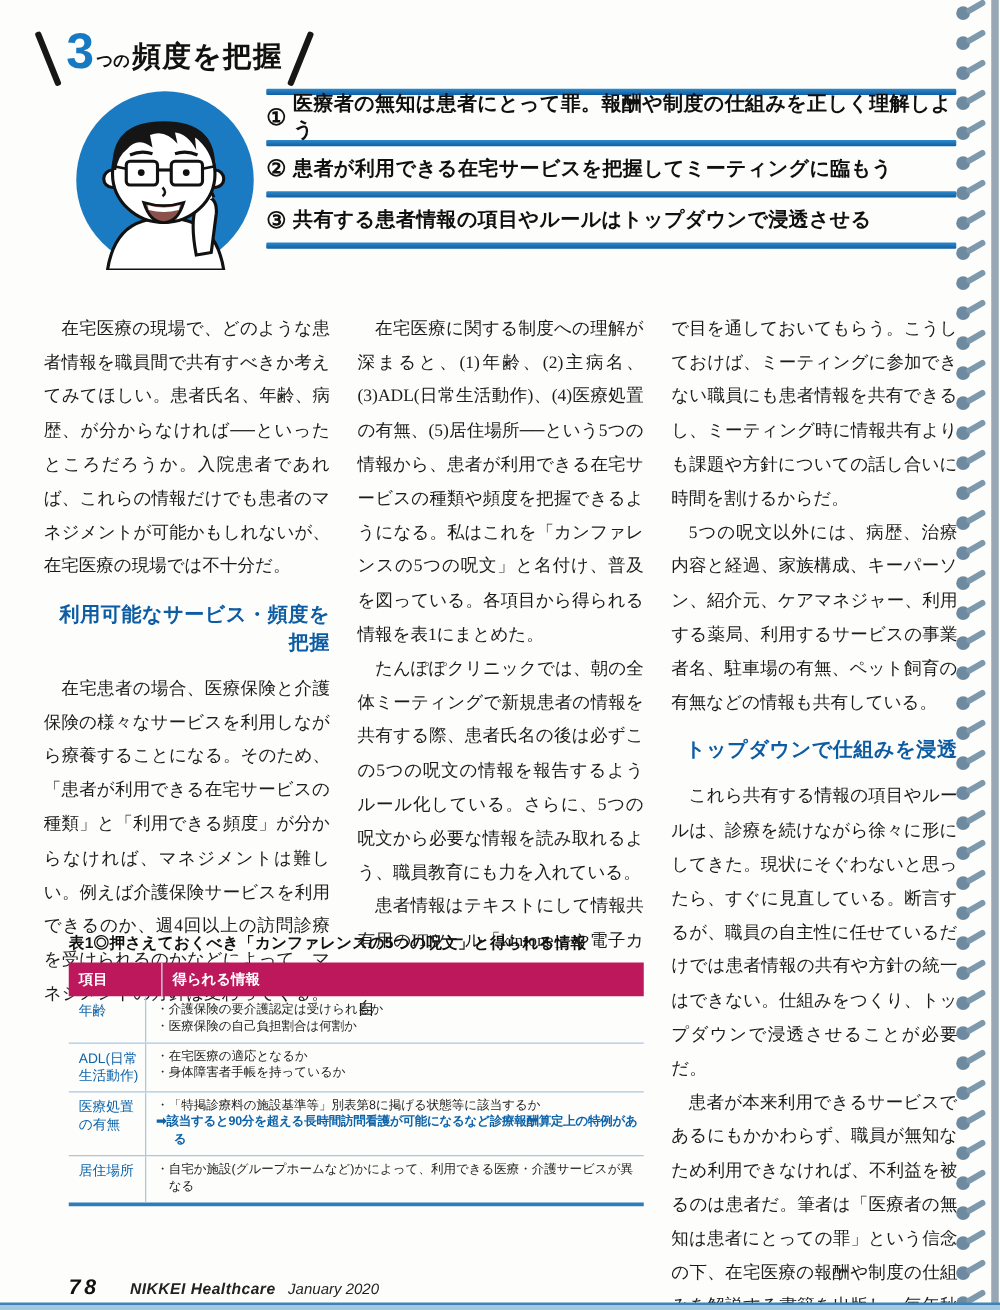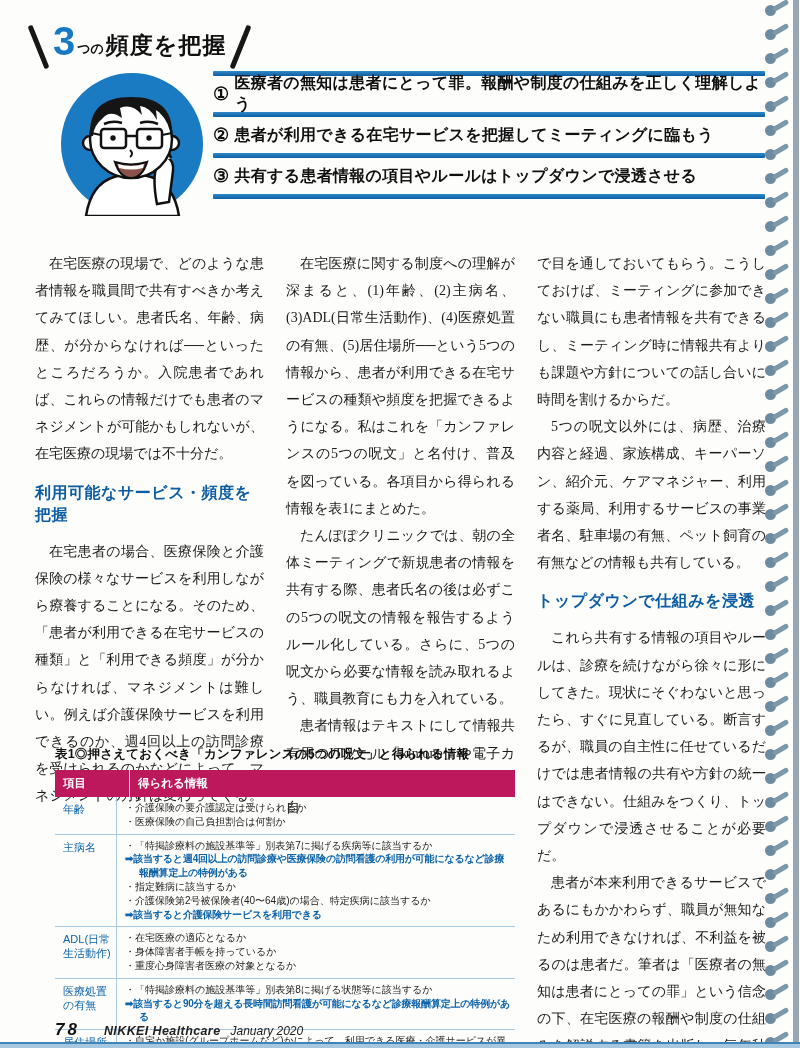--- a/index.html
+++ b/index.html
@@ -31,21 +31,21 @@
         color:#101010;letter-spacing:0.3px;}
   .pnum{font-size:18px;margin-right:5px;}
 
   
   .col{position:absolute;top:250px;width:229px;font-family:"Liberation Serif","DejaVu Serif",serif;
        font-size:14px;line-height:27.2px;text-align:justify;color:#1b1b1b;}
   .c1{left:35px;} .c2{left:286px;} .c3{left:537px;}
   .col p{margin:0;text-indent:1em;}
   .col p.noindent{text-indent:0;}
   .subhead{font-family:"Liberation Sans",sans-serif;font-weight:bold;font-size:16px;
-           color:#0c5ca4;text-align:left;margin:14px 0 12px;text-indent:0;letter-spacing:0.5px;
+           color:#0c5ca4;text-align:right;margin:14px 0 12px;text-indent:0;letter-spacing:0.5px;
            line-height:22px;}
 
   
   .tablewrap{position:absolute;left:55px;top:746px;width:460px;}
   .ttitle{font-size:12.5px;font-weight:bold;color:#101010;margin-bottom:7px;letter-spacing:0.2px;}
   .thead{display:flex;background:#be185d;color:#fff;font-weight:bold;font-size:11.5px;}
   .thead .hlabel{width:62px;padding:6px 4px 6px 8px;border-right:1.5px solid #d7e5f1;}
   .thead .hinfo{flex:1;padding:6px 8px;}
   .tbody{border-bottom:3px solid #2e7cb8;}
   .trow{display:flex;}
@@ -211,35 +211,24 @@
     </div>
     <div class="tbody" id="tbody">
         <div class="trow">
           <div class="tlabel">年齢</div>
           <div class="tcontent">
             <div class="tline bullet">・介護保険の要介護認定は受けられるか</div>
             <div class="tline bullet">・医療保険の自己負担割合は何割か</div>
           </div>
         </div>
         <div class="trow">
-          <div class="tlabel">主病名</div>
-          <div class="tcontent">
-            <div class="tline bullet">・「特掲診療料の施設基準等」別表第7に掲げる疾病等に該当するか</div>
-            <div class="tline arrow">➡該当すると週4回以上の訪問診療や医療保険の訪問看護の利用が可能になるなど診療報酬算定上の特例がある</div>
-            <div class="tline bullet">・指定難病に該当するか</div>
-            <div class="tline bullet">・介護保険第2号被保険者(40〜64歳)の場合、特定疾病に該当するか</div>
-            <div class="tline arrow">➡該当すると介護保険サービスを利用できる</div>
-          </div>
-        </div>
-        <div class="trow">
           <div class="tlabel">ADL(日常生活動作)</div>
           <div class="tcontent">
             <div class="tline bullet">・在宅医療の適応となるか</div>
             <div class="tline bullet">・身体障害者手帳を持っているか</div>
-            <div class="tline bullet">・重度心身障害者医療の対象となるか</div>
           </div>
         </div>
         <div class="trow">
           <div class="tlabel">医療処置の有無</div>
           <div class="tcontent">
             <div class="tline bullet">・「特掲診療料の施設基準等」別表第8に掲げる状態等に該当するか</div>
             <div class="tline arrow">➡該当すると90分を超える長時間訪問看護が可能になるなど診療報酬算定上の特例がある</div>
           </div>
         </div>
         <div class="trow">

